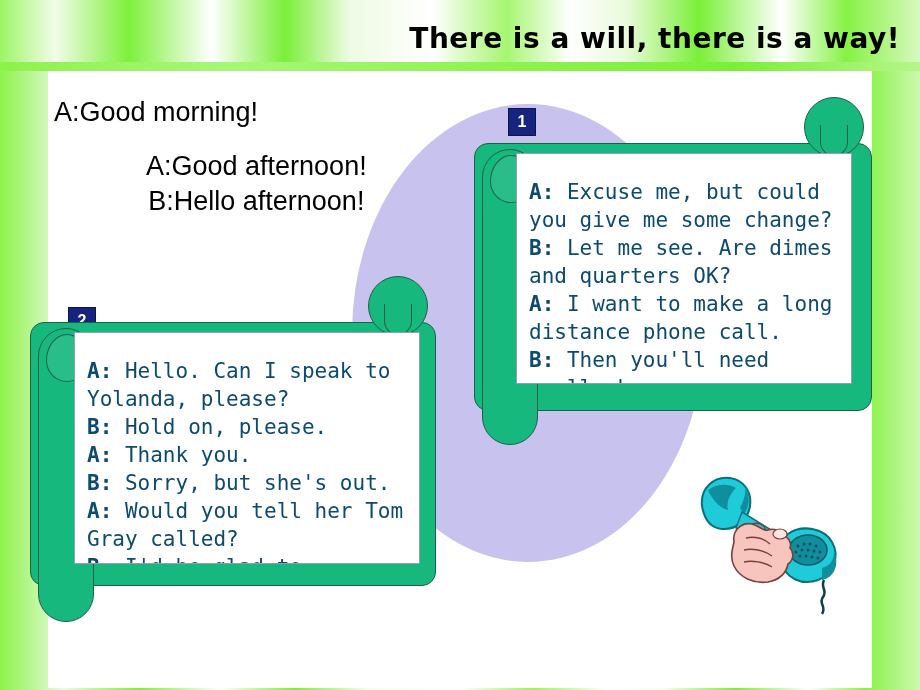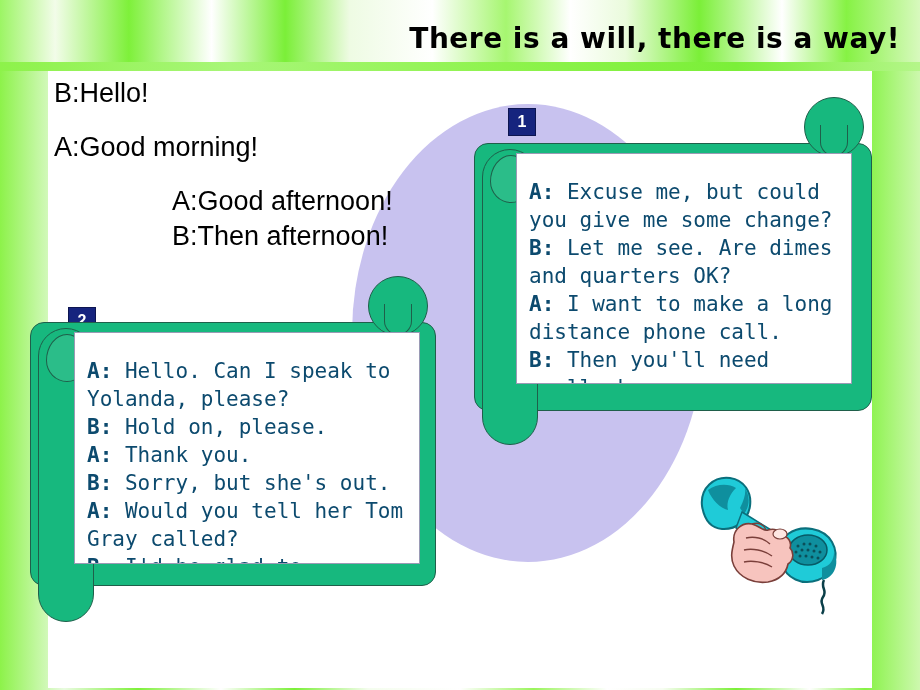--- a/index.html
+++ b/index.html
@@ -105,21 +105,21 @@
     top: 76px;
     color: #000000;
     font-family: "Liberation Sans", sans-serif;
     font-size: 27px;
     line-height: 35px;
     white-space: nowrap;
   }
   .greetings .g-line { display: block; }
   .greetings .grp1 { margin-left: 0px; }
   .greetings .grp2 { margin-top: 19px; }
-  .greetings .grp3 { margin-left: 118px; margin-top: 19px; }
+  .greetings .grp3 { margin-left: 92px; margin-top: 19px; text-align: center; }
 
   
   .scroll-box {
     position: absolute;
   }
   .scroll-body {
     position: absolute;
     left: 0; top: 0;
     width: 100%; height: 100%;
     background: #17b87e;
@@ -240,28 +240,27 @@
   <div class="frame-inner-white"></div>
   <div class="header-band"></div>
   <div class="header-underline"></div>
 
   <div class="title">There is a will, there is a way!</div>
 
   <div class="purple-ellipse"></div>
 
   <div class="greetings">
     <span class="grp1">
-      <span class="g-line">B:Hello!</span>
     </span>
     <span class="grp2" style="display:block;">
       <span class="g-line">A:Good morning!</span>
     </span>
     <span class="grp3" style="display:block;">
       <span class="g-line">A:Good afternoon!</span>
-      <span class="g-line">B:Then afternoon!</span>
+      <span class="g-line">B:Hello afternoon!</span>
     </span>
   </div>
 
   <div class="num-badge" id="box1-badge">1</div>
   <div class="scroll-box" id="box1">
     <div class="scroll-body"></div>
     <div class="curl-tr-wrap">
       <div class="curl-tr"></div>
       <div class="curl-tr-notch"></div>
     </div>

